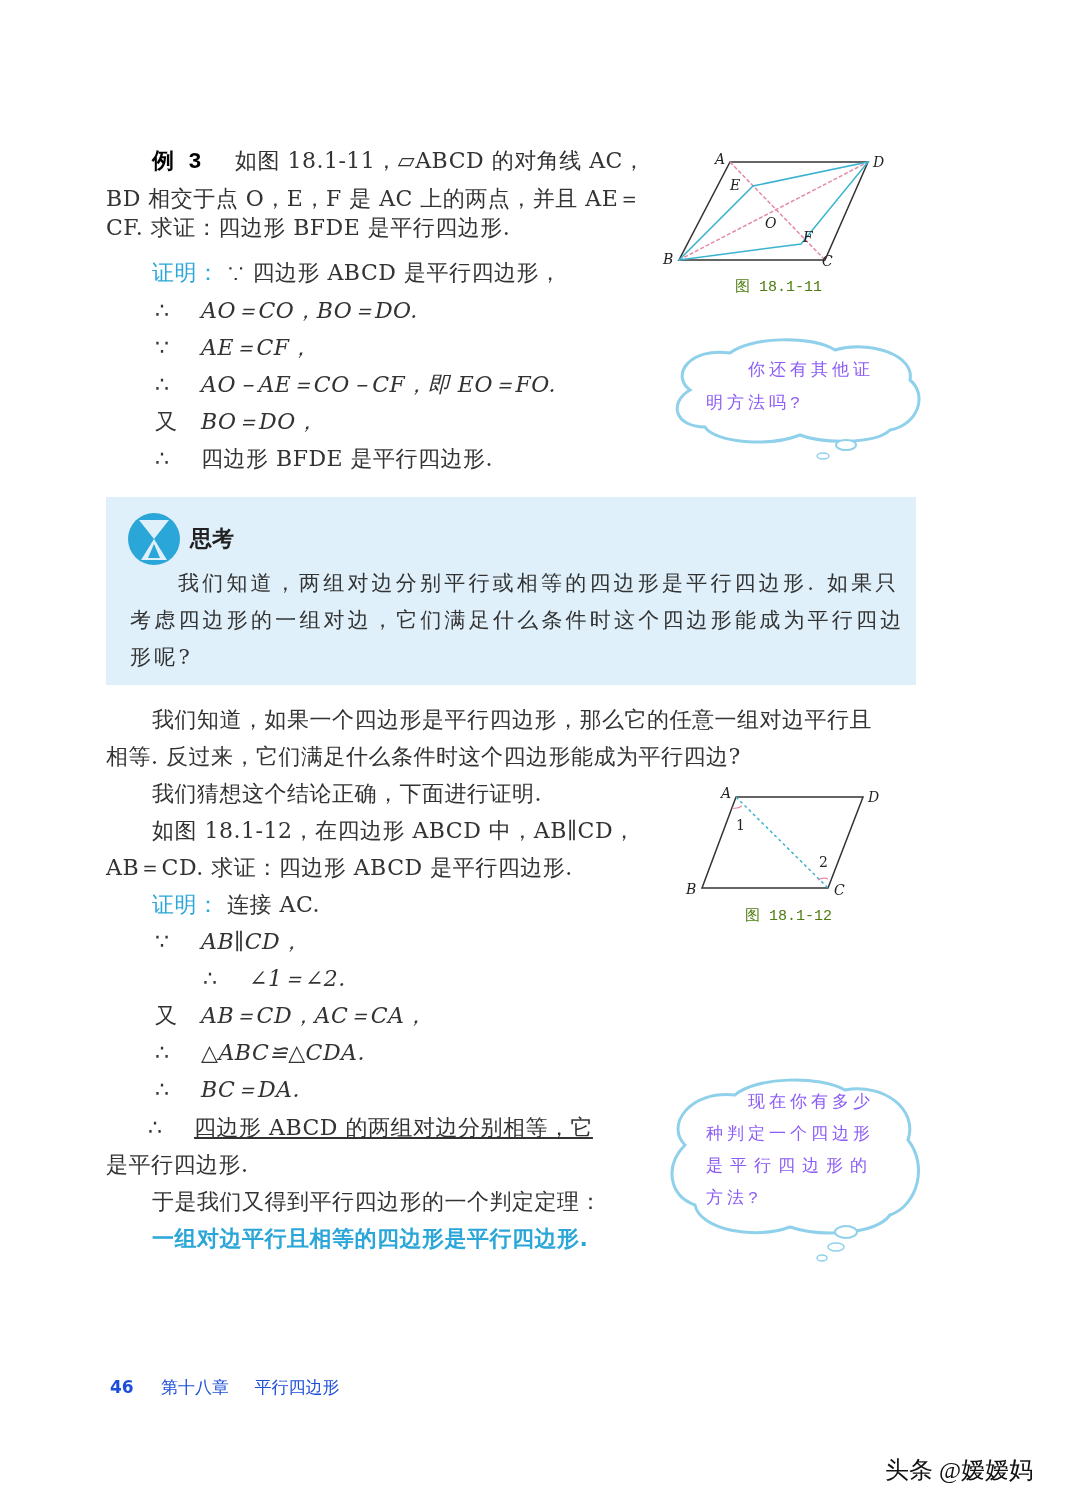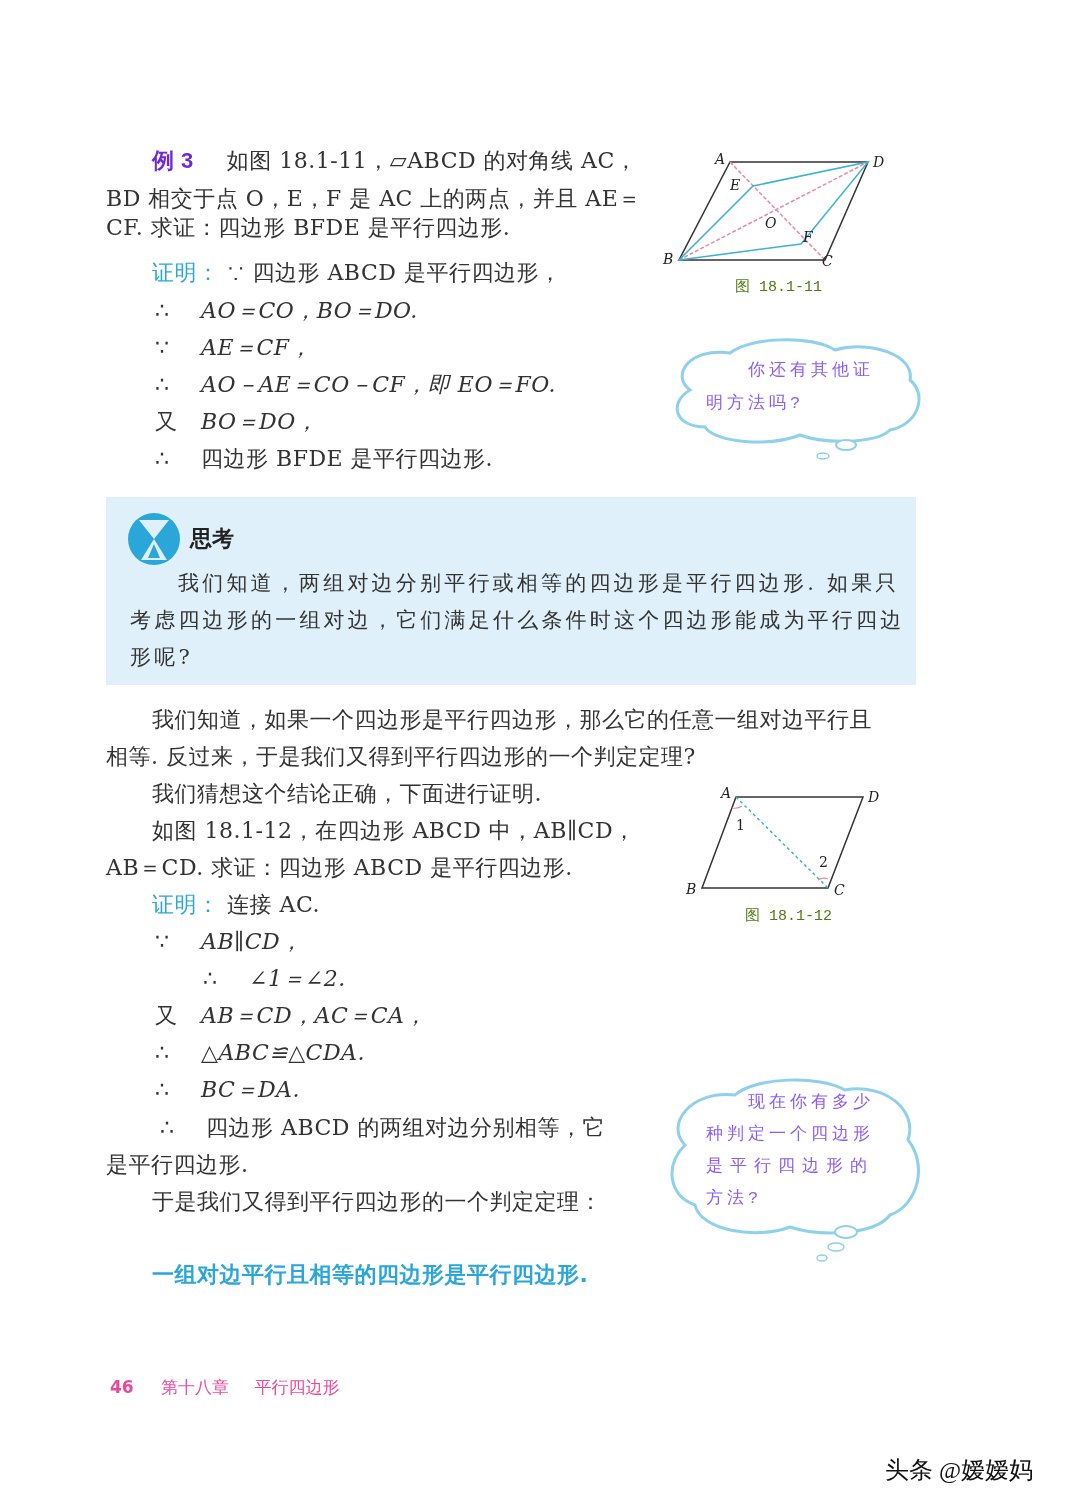--- a/index.html
+++ b/index.html
@@ -2,32 +2,32 @@
 <html><head>
 <meta charset="utf-8">
 <style>
   html, body { margin:0; padding:0; }
   body {
     width:1080px; height:1509px; background:#ffffff; position:relative; overflow:hidden;
     font-family: "DejaVu Serif", "Liberation Serif", serif; color:#333333;
   }
   .abs { position:absolute; }
   .line { position:absolute; font-size:22px; line-height:30px; white-space:nowrap; letter-spacing:0.5px; }
-  .blue { color:#6d28d9; font-family:Liberation Sans, sans-serif; font-weight:bold;margin-top:28px; }
+  .blue { color:#000000; font-family:Liberation Mono, monospace; font-weight:bold;margin-top:28px; }
   .blue-lite { color:#2aa6d8; font-family:"DejaVu Sans", "Liberation Sans", sans-serif; }
   .sym { display:inline-block; width:46px; }
   .math { font-style:italic; }
   .think-box {
     position:absolute; left:106px; top:497px; width:810px; height:188px; background:#dff0fa;
   }
   .think-title { position:absolute; left:190px; top:524px; font-size:22px; font-weight:bold; font-family:"DejaVu Sans","Liberation Sans",sans-serif; color:#222; }
   .think-text { font-size:21px; letter-spacing:3.2px; color:#333; }
   .fig-caption { position:absolute; font-size:15px; color:#4d7c0f; font-family:Liberation Mono, monospace; }
   .cloud-text { position:absolute; font-size:17px; color:#8b5cf6; letter-spacing:4px; line-height:32px; font-family:Liberation Mono, monospace; }
-  .footer { position:absolute; left:110px; top:1376px; font-size:17px; color:#ec4899; font-family:"DejaVu Sans","Liberation Sans",sans-serif; }
+  .footer { position:absolute; left:110px; top:1376px; font-size:17px; color:#1d4ed8; font-family:"DejaVu Sans","Liberation Sans",sans-serif; }
   .footer .num { font-weight:bold; margin-right:22px; }
   .footer .chap { margin-right:20px; }
   .watermark-credit { position:absolute; left:885px; top:1454px; font-size:24px; color:#111; font-family:Liberation Serif, serif; text-shadow: 0 0 2px #fff, 1px 1px 0 #fff; }
   .theorem { color:#2aa6d8; font-weight:bold; font-family:"DejaVu Sans","Liberation Sans",sans-serif; }
 </style>
 </head>
 <body>
 
 <div class="line" style="left:152px; top:146px;">
   <span class="blue">例 3</span>
@@ -76,21 +76,21 @@
   <polygon points="12,8 42,8 27,27" fill="#dff0fa"></polygon>
   <polygon points="27,27 14,48 40,48" fill="#dff0fa"></polygon>
   <polygon points="27,32 21,46 33,46" fill="#2aa6d8"></polygon>
 </svg>
 <div class="think-title">思考</div>
 <div class="line think-text" style="left:178px; top:568px;">我们知道，两组对边分别平行或相等的四边形是平行四边形. 如果只</div>
 <div class="line think-text" style="left:130px; top:605px;">考虑四边形的一组对边，它们满足什么条件时这个四边形能成为平行四边</div>
 <div class="line think-text" style="left:130px; top:642px;">形呢?</div>
 
 <div class="line" style="left:152px; top:705px;">我们知道，如果一个四边形是平行四边形，那么它的任意一组对边平行且</div>
-<div class="line" style="left:106px; top:742px;">相等. 反过来，于是我们又得到平行四边形的一个判定定理?</div>
+<div class="line" style="left:106px; top:742px;">相等. 反过来，它们满足什么条件时这个四边形能成为平行四边?</div>
 <div class="line" style="left:152px; top:779px;">我们猜想这个结论正确，下面进行证明.</div>
 <div class="line" style="left:152px; top:816px;">如图 18.1-12，在四边形 ABCD 中，AB∥CD，</div>
 <div class="line" style="left:106px; top:853px;">AB＝CD. 求证：四边形 ABCD 是平行四边形.</div>
 
 <svg class="abs" style="left:680px; top:782px;" width="210" height="115" viewBox="0 0 210 115">
   <polygon points="56,15 183,15 148,106 22,106" fill="none" stroke="#333" stroke-width="1.5"></polygon>
   <line x1="56" y1="15" x2="148" y2="106" stroke="#3bb3d0" stroke-width="1.5" stroke-dasharray="3,3"></line>
   <path d="M52,26 Q58,27 62,24" stroke="#e58aa6" fill="none" stroke-width="1.2"></path>
   <path d="M138,98 Q143,95 148,97" stroke="#e58aa6" fill="none" stroke-width="1.2"></path>
   <text x="41" y="16" font-size="14" font-style="italic" fill="#222">A</text>
@@ -104,24 +104,24 @@
 
 <div class="line" style="left:152px; top:890px;">
   <span class="blue-lite">证明：</span>
   <span>连接 AC.</span>
 </div>
 <div class="line" style="left:155px; top:927px;"><span class="sym">∵</span><span class="math">AB∥CD，</span></div>
 <div class="line" style="left:155px; top:964px;margin-left:48px;"><span class="sym">∴</span><span class="math">∠1＝∠2.</span></div>
 <div class="line" style="left:155px; top:1001px;"><span class="sym">又</span><span class="math">AB＝CD，AC＝CA，</span></div>
 <div class="line" style="left:155px; top:1038px;"><span class="sym">∴</span><span class="math">△ABC≌△CDA.</span></div>
 <div class="line" style="left:155px; top:1075px;"><span class="sym">∴</span><span class="math">BC＝DA.</span></div>
-<div class="line" style="left:160px; top:1113px;"><span class="sym">∴</span><span>四边形 ABCD 的两组对边分别相等，它</span></div>
+<div class="line" style="left:148px; top:1113px;text-decoration:underline;"><span class="sym">∴</span><span>四边形 ABCD 的两组对边分别相等，它</span></div>
 <div class="line" style="left:106px; top:1150px;">是平行四边形.</div>
 <div class="line" style="left:152px; top:1187px;">于是我们又得到平行四边形的一个判定定理：</div>
-<div class="line theorem" style="left:152px; top:1224px;margin-top:36px;">一组对边平行且相等的四边形是平行四边形.</div>
+<div class="line theorem" style="left:152px; top:1224px;">一组对边平行且相等的四边形是平行四边形.</div>
 
 <svg class="abs" style="left:660px; top:1075px;" width="270" height="195" viewBox="0 0 270 195">
   <path d="M25,70 C5,50 30,15 75,20 C95,2 160,0 185,15 C225,8 258,35 248,65 C268,90 258,130 230,140 C215,160 160,162 130,152 C95,165 40,155 35,130 C8,120 5,90 25,70 Z" fill="#fff" stroke="#8fd0ea" stroke-width="3"></path>
   <ellipse cx="186" cy="157" rx="11" ry="6" fill="#fff" stroke="#8fd0ea" stroke-width="2"></ellipse>
   <ellipse cx="176" cy="172" rx="8" ry="4" fill="#fff" stroke="#8fd0ea" stroke-width="1.5"></ellipse>
   <ellipse cx="162" cy="183" rx="5" ry="3" fill="#fff" stroke="#8fd0ea" stroke-width="1.5"></ellipse>
 </svg>
 <div class="cloud-text" style="left:748px; top:1087px;">现在你有多少</div>
 <div class="cloud-text" style="left:706px; top:1119px;">种判定一个四边形</div>
 <div class="cloud-text" style="left:706px; top:1151px; letter-spacing:7px;">是平行四边形的</div>

